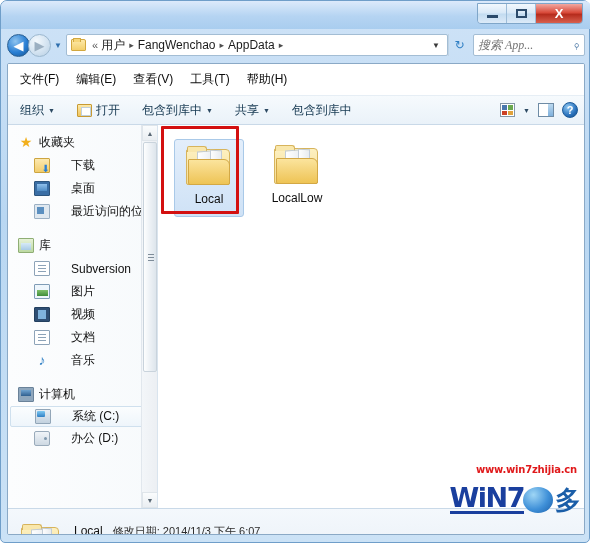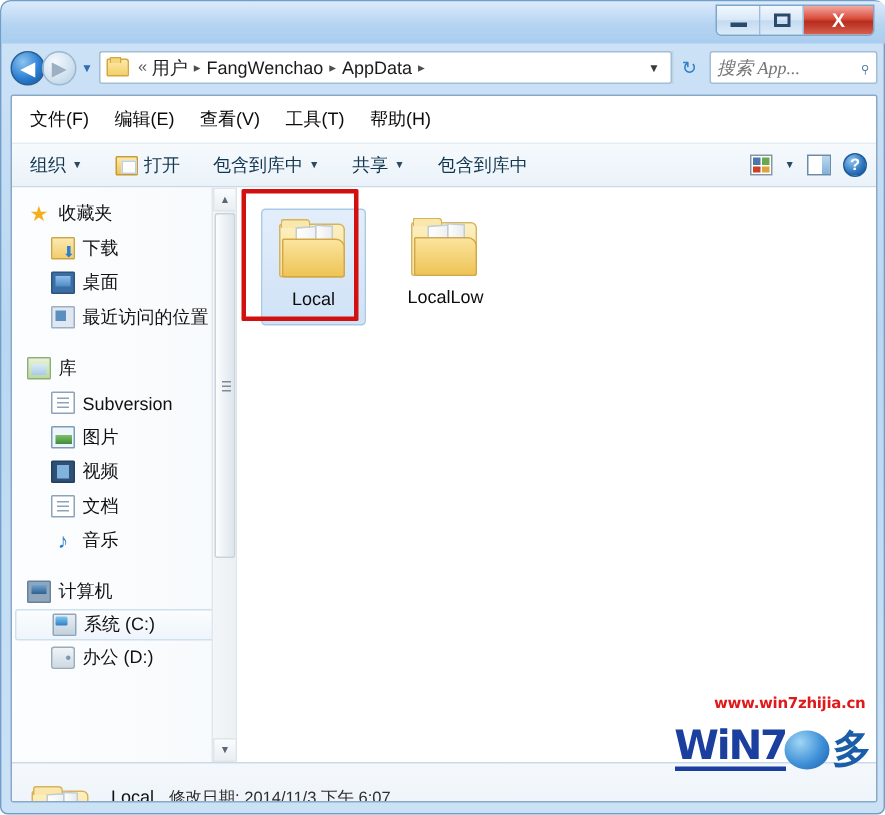--- a/index.html
+++ b/index.html
@@ -195,21 +195,21 @@
     background: linear-gradient(to right,#fcfdfe 0%, #f7fafc 100%);
     border-right: 1px solid #d9e4ee;
     overflow: hidden;
   }
   #nav-list { padding-top: 6px; }
   .nav-row {
     height: 23px; display: flex; align-items: center;
     font-size: 12px; color: #111; white-space: nowrap;
   }
   .nav-row.group { padding-left: 10px; gap: 5px; font-weight: normal; }
-  .nav-row.child { padding-left: 26px; gap: 5px; }
+  .nav-row.child { padding-left: 26px; gap: 21px; }
   .nav-row.selected {
     background: linear-gradient(to bottom,#fbfdfe,#eef5fb);
     border: 1px solid #cfe0ee;
     border-radius: 2px;
     margin-left: 2px; margin-right: 4px;
     height: 21px;
     padding-left: 24px;
     text-align: center;
   }
   .nav-gap { height: 11px; }

